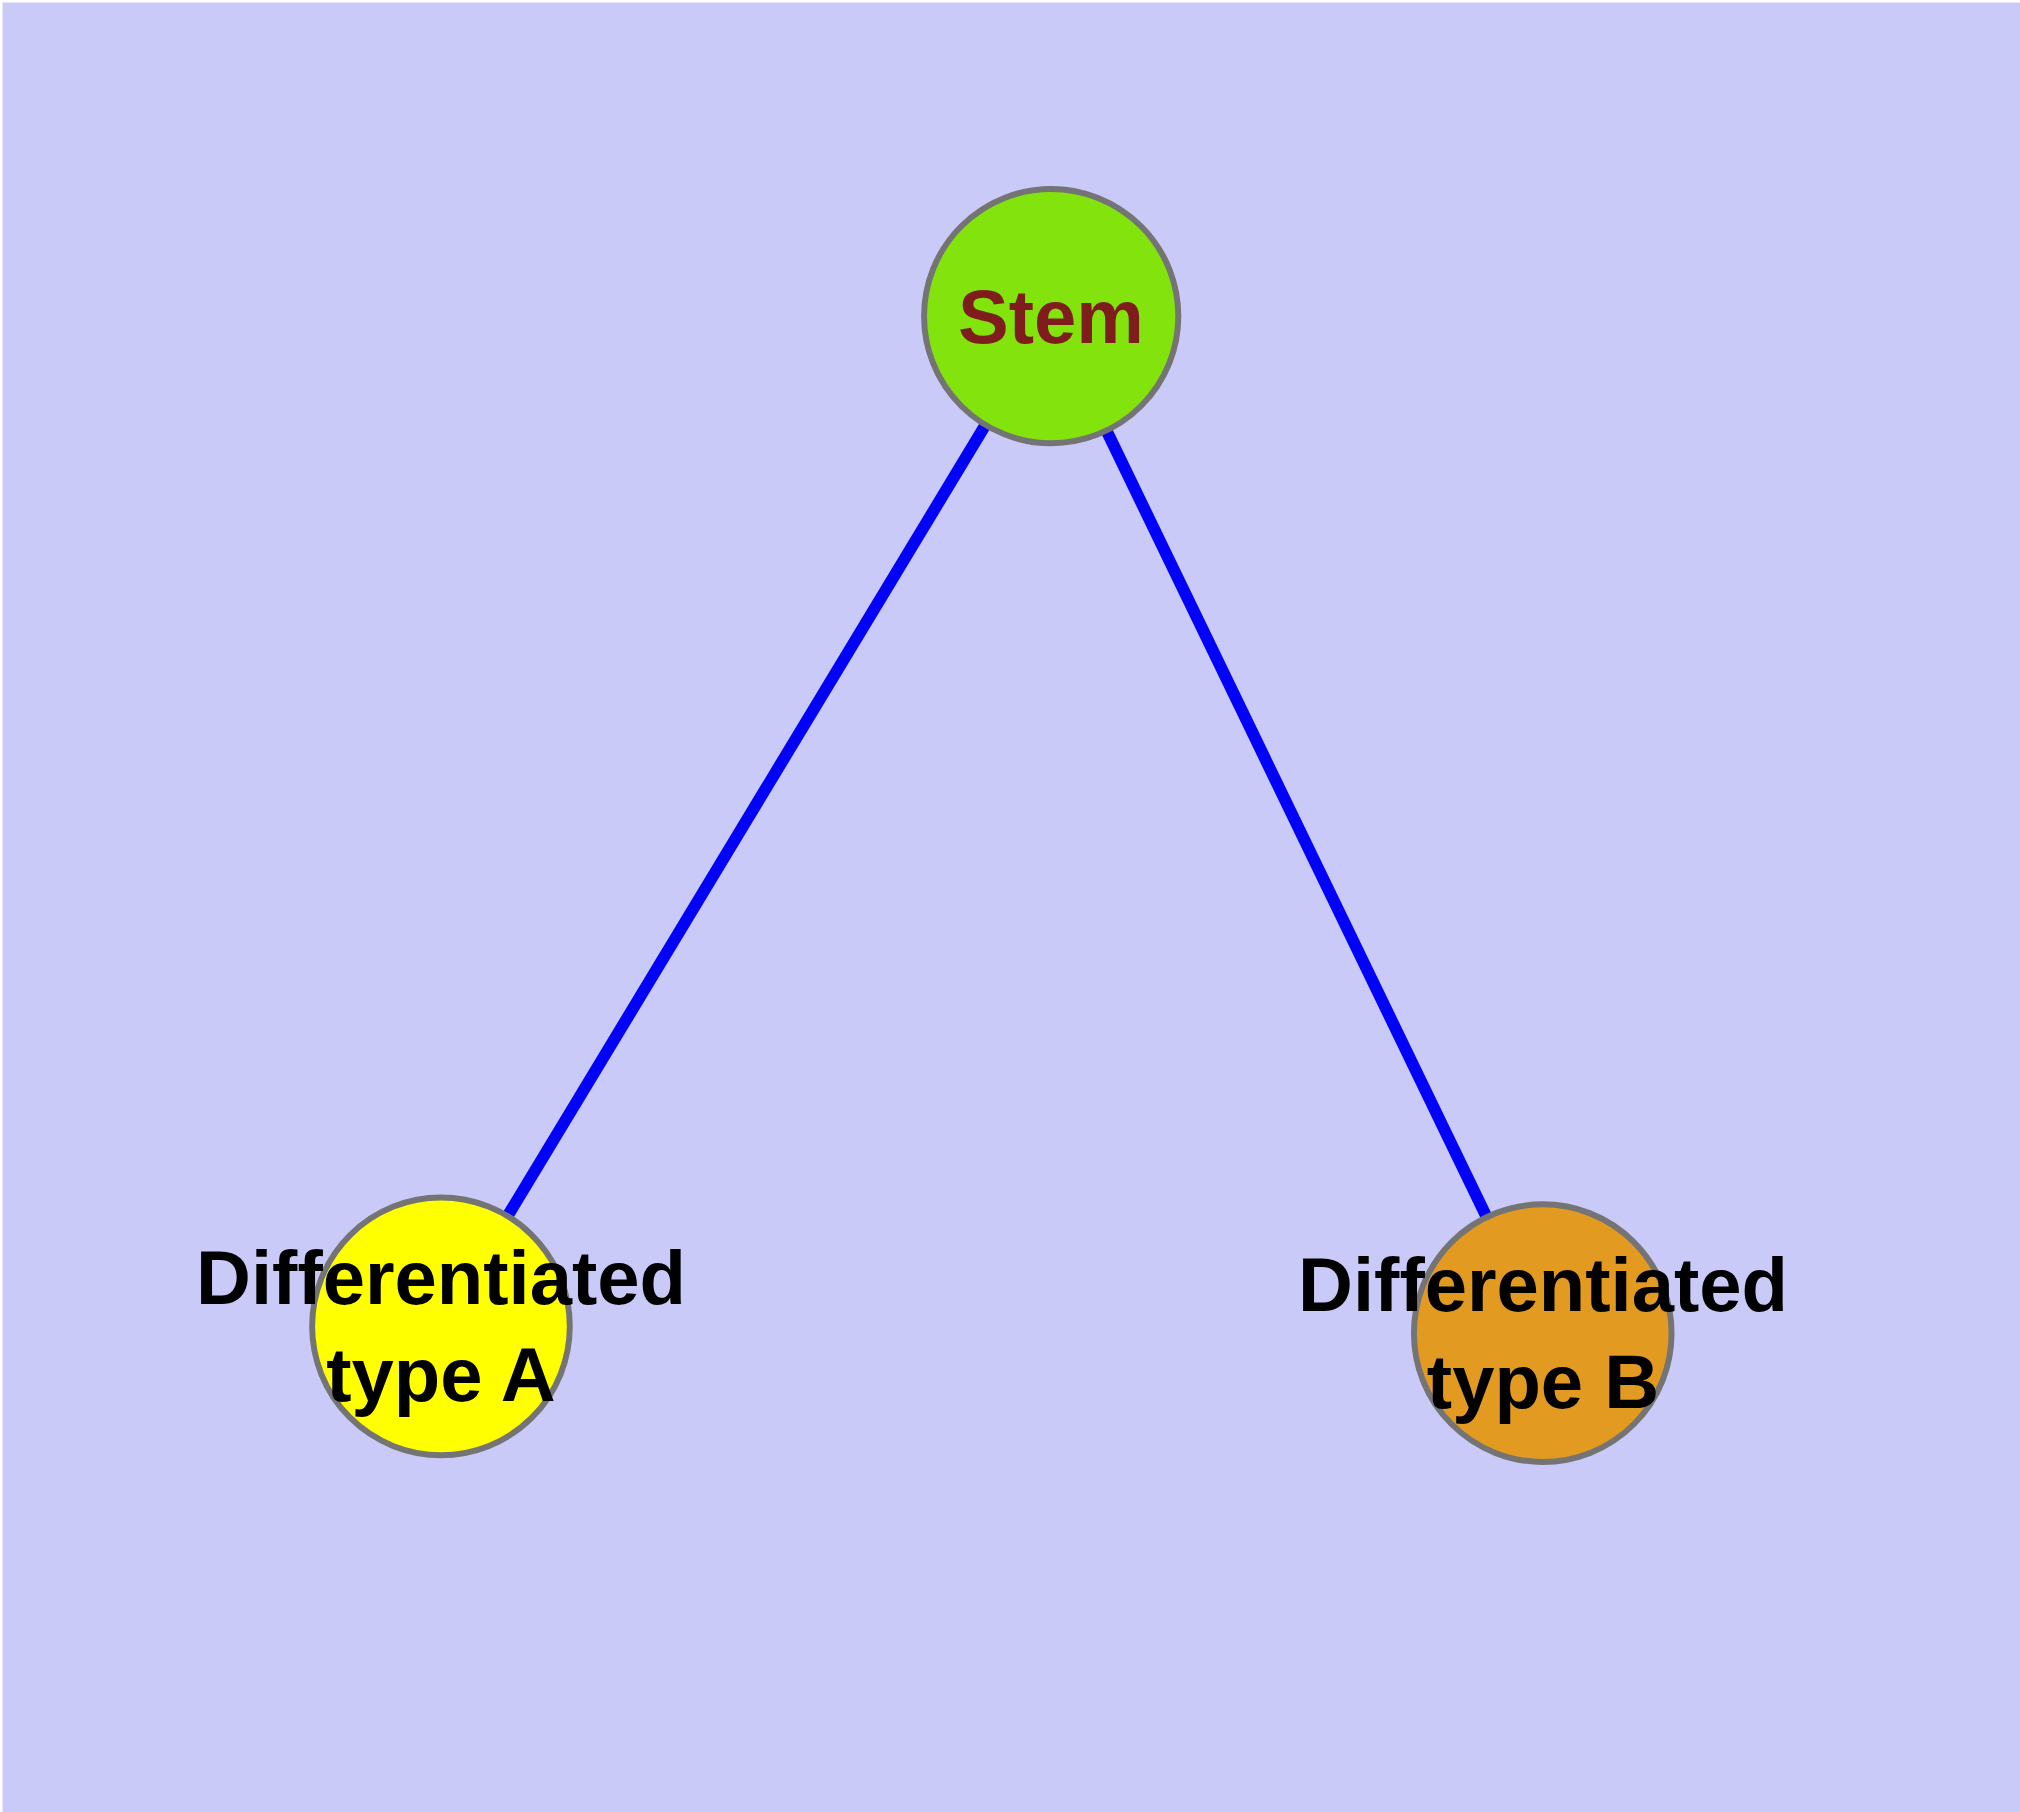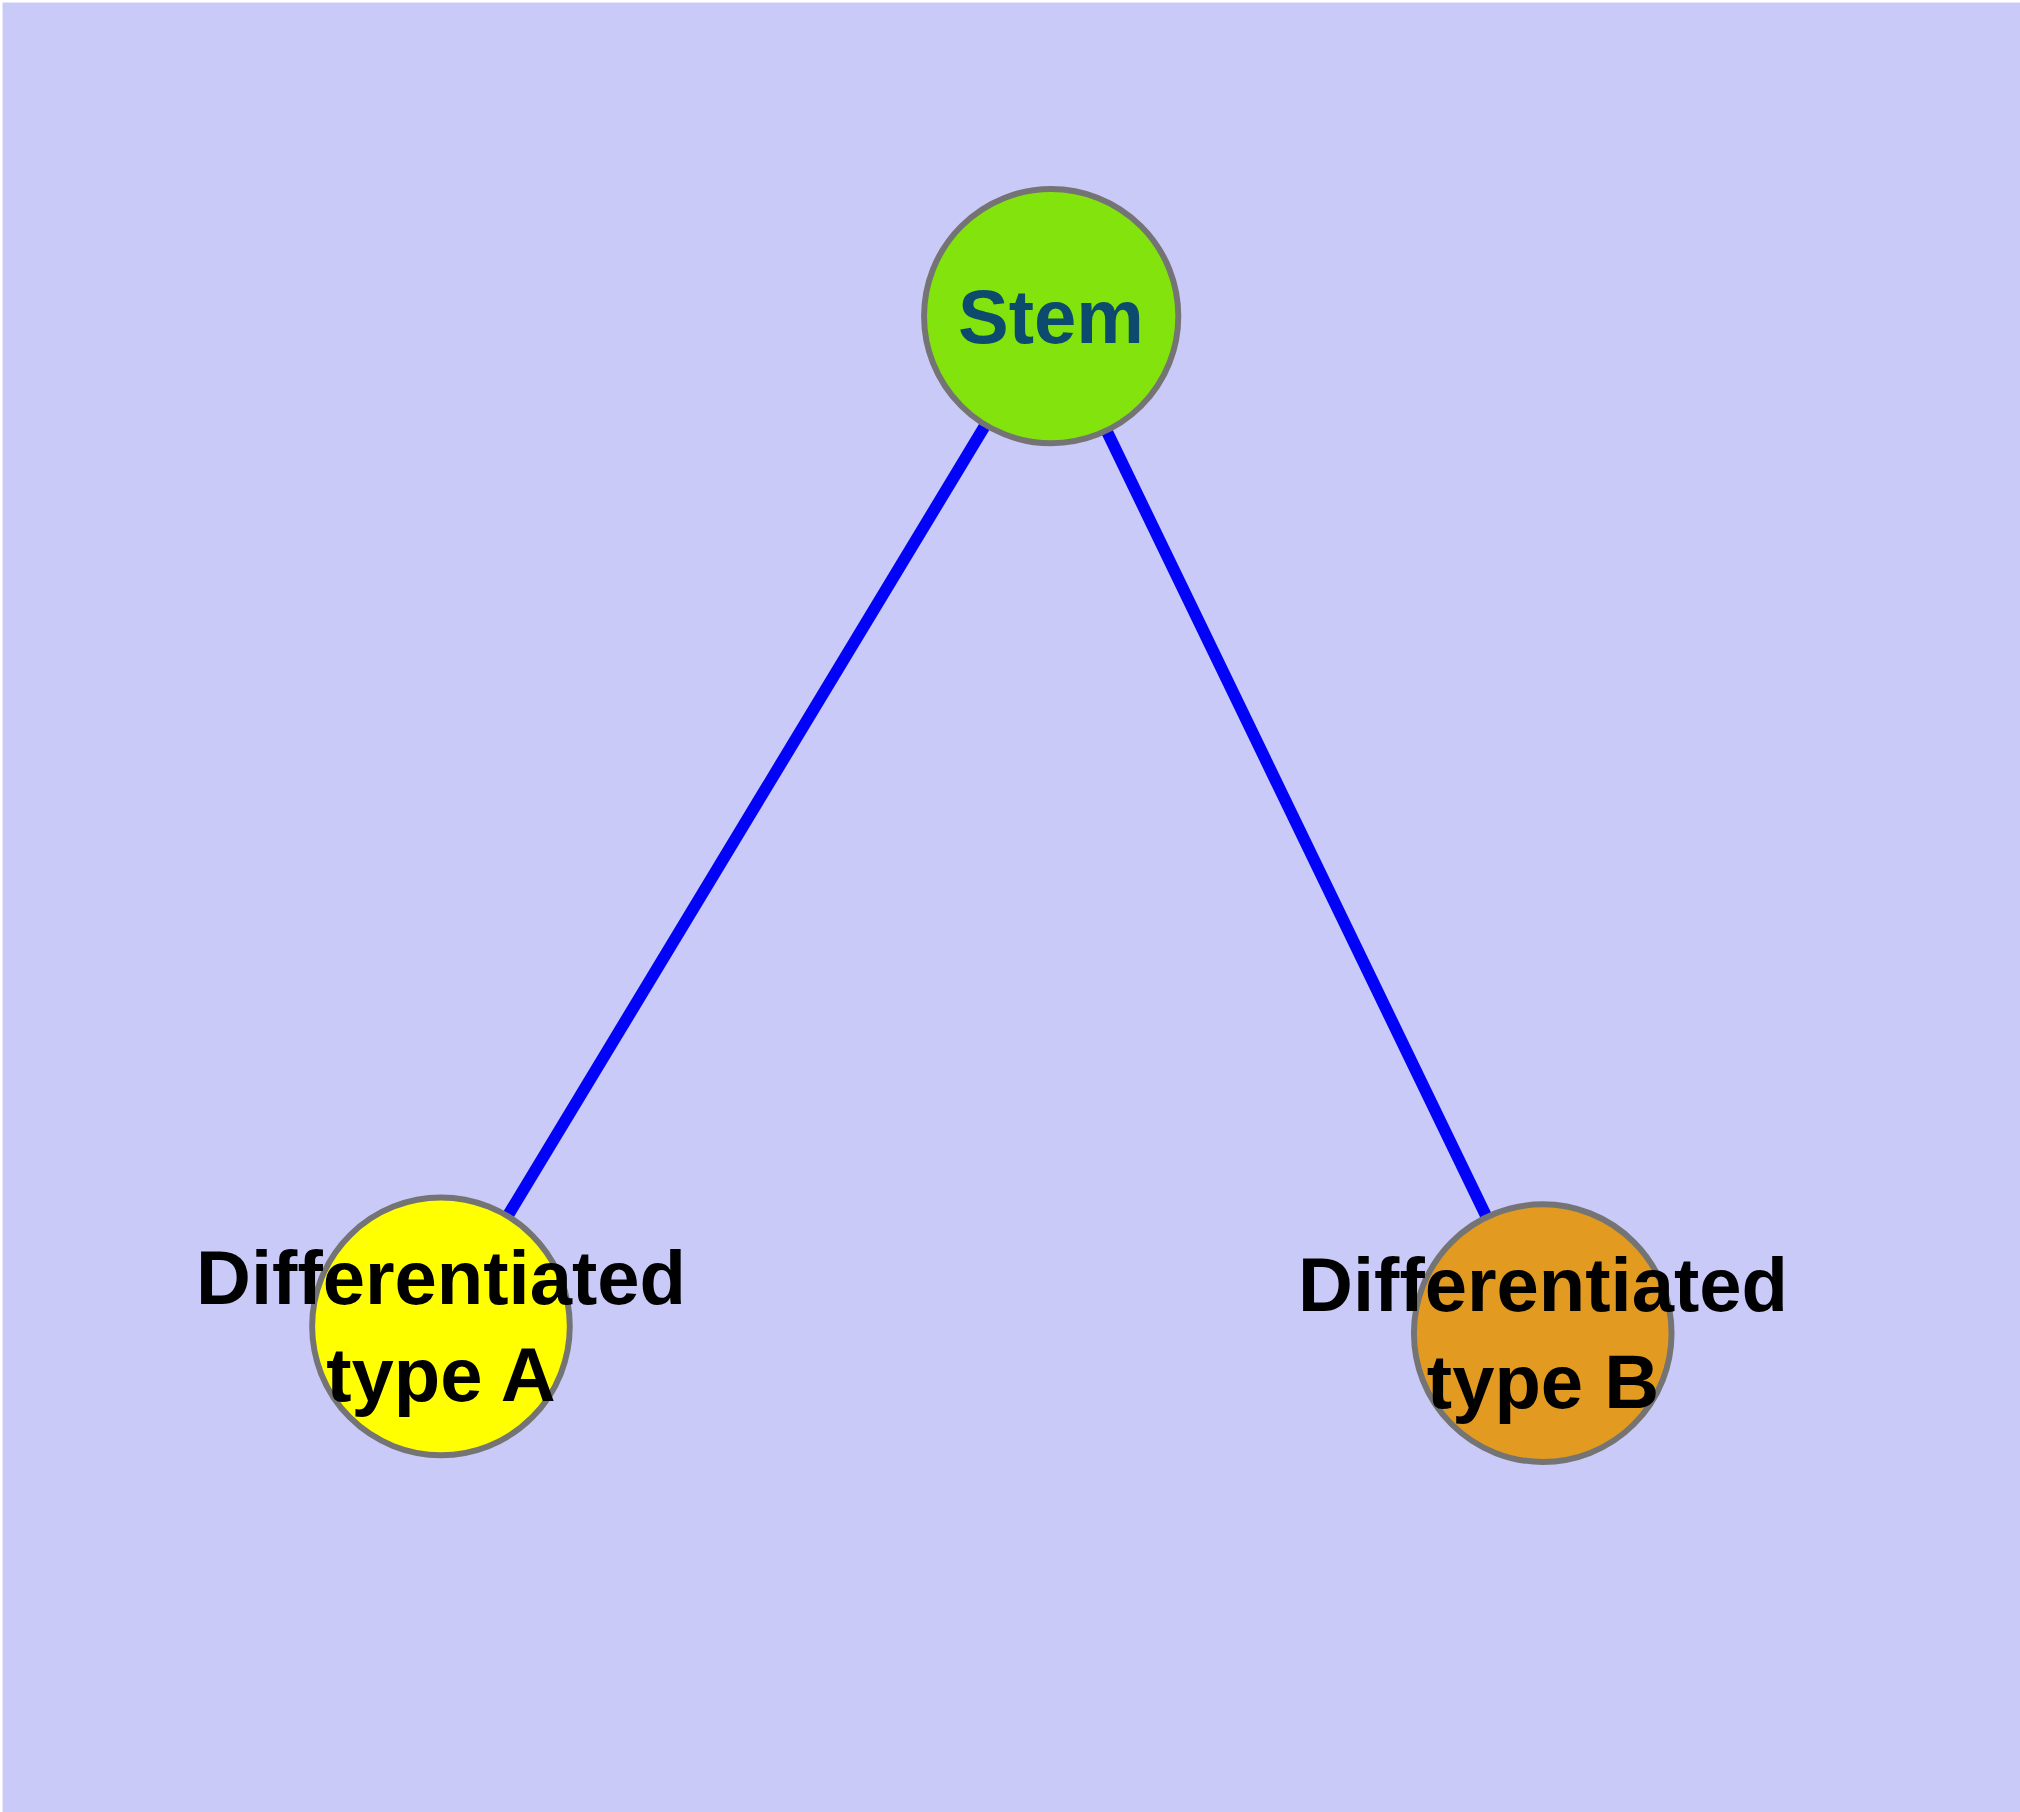--- a/index.html
+++ b/index.html
@@ -47,19 +47,19 @@
 
 <div class="canvas" style="background-color: rgb(202, 202, 248);">
   <svg class="graph-svg" viewBox="0 0 2384 2138" xmlns="http://www.w3.org/2000/svg">
     <line class="edge" x1="1240" y1="373" x2="520" y2="1565" stroke="#0202F8"></line>
     <line class="edge" x1="1240" y1="373" x2="1820" y2="1573" stroke="#0202F8"></line>
     <circle class="node-circle" cx="1240" cy="373" r="150" fill="#82E30D" stroke="#747474"></circle>
     <circle class="node-circle" cx="520" cy="1565" r="152" fill="#FFFF00" stroke="#747474"></circle>
     <circle class="node-circle" cx="1820" cy="1573" r="152" fill="#E29A20" stroke="#747474"></circle>
   </svg>
 
-  <div class="node-label" style="left: 1051px; top: 316px; color: #0c4a6e;">Stem</div>
+  <div class="node-label" style="left: 1051px; top: 316px; color: #7f1d1d;">Stem</div>
   <div class="node-label" style="left: 441px; top: 1326px; color: rgb(0, 0, 0);">Differentiated
 type A</div>
   <div class="node-label" style="left: 1543px; top: 1333px; color: rgb(0, 0, 0);">Differentiated
 type B</div>
 </div>
 
 
 </body></html>

